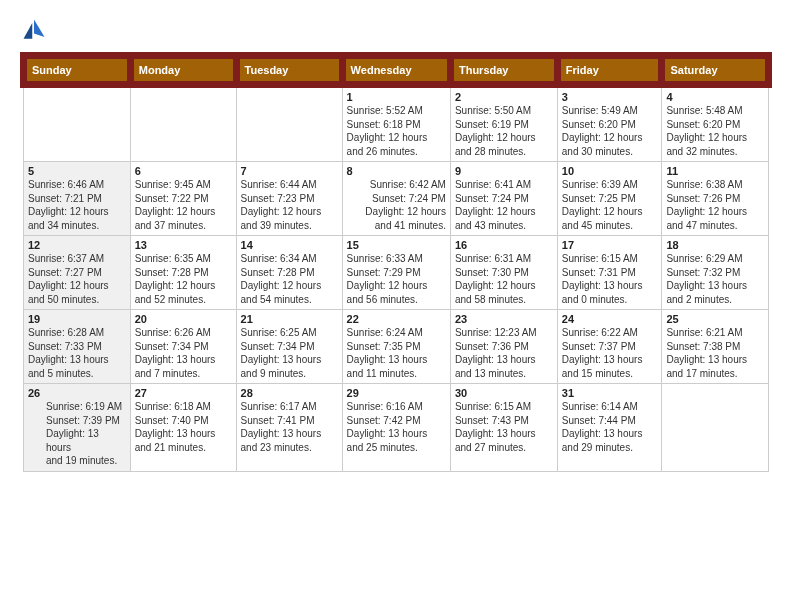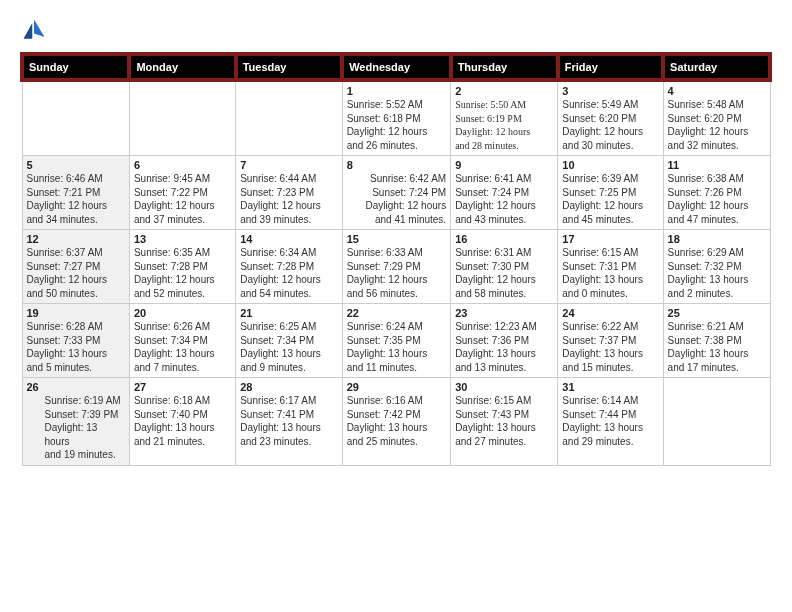--- a/index.html
+++ b/index.html
@@ -58,27 +58,27 @@
     .location-title {
       font-size: 14px;
       color: #444;
     }
     .calendar {
       width: 100%;
       border-collapse: collapse;
       border: 1px solid #ccc;
     }
     .calendar th {
-      background: #000000;
+      background: #a16207;
       color: #fff;
       text-align: left;
       font-size: 11px;
       font-weight: bold;
       padding: 5px 5px;
-      border: 4px solid #7f1d1d;
+      border: 7px solid #7f1d1d;
     }
     .calendar td {
       vertical-align: top;
       border: 1px solid #ccc;
       padding: 3px 4px;
       width: 113px;
       min-height: 72px;
       background: #fff;
       font-size: 9.5px;
       color: #333;
@@ -143,21 +143,21 @@
           <td class="empty-cell"></td>
           <td>
             <span class="day-number">1</span>
             <div class="cell-content" style="white-space: pre-line;">Sunrise: 5:52 AM
 Sunset: 6:18 PM
 Daylight: 12 hours
 and 26 minutes.</div>
           </td>
           <td>
             <span class="day-number">2</span>
-            <div class="cell-content" style="white-space: pre-line; font-family: Liberation Serif, serif;">Sunrise: 5:50 AM
+            <div class="cell-content" style="white-space: pre-line;">Sunrise: 5:50 AM
 Sunset: 6:19 PM
 Daylight: 12 hours
 and 28 minutes.</div>
           </td>
           <td>
             <span class="day-number">3</span>
             <div class="cell-content" style="white-space: pre-line;">Sunrise: 5:49 AM
 Sunset: 6:20 PM
 Daylight: 12 hours
 and 30 minutes.</div>

